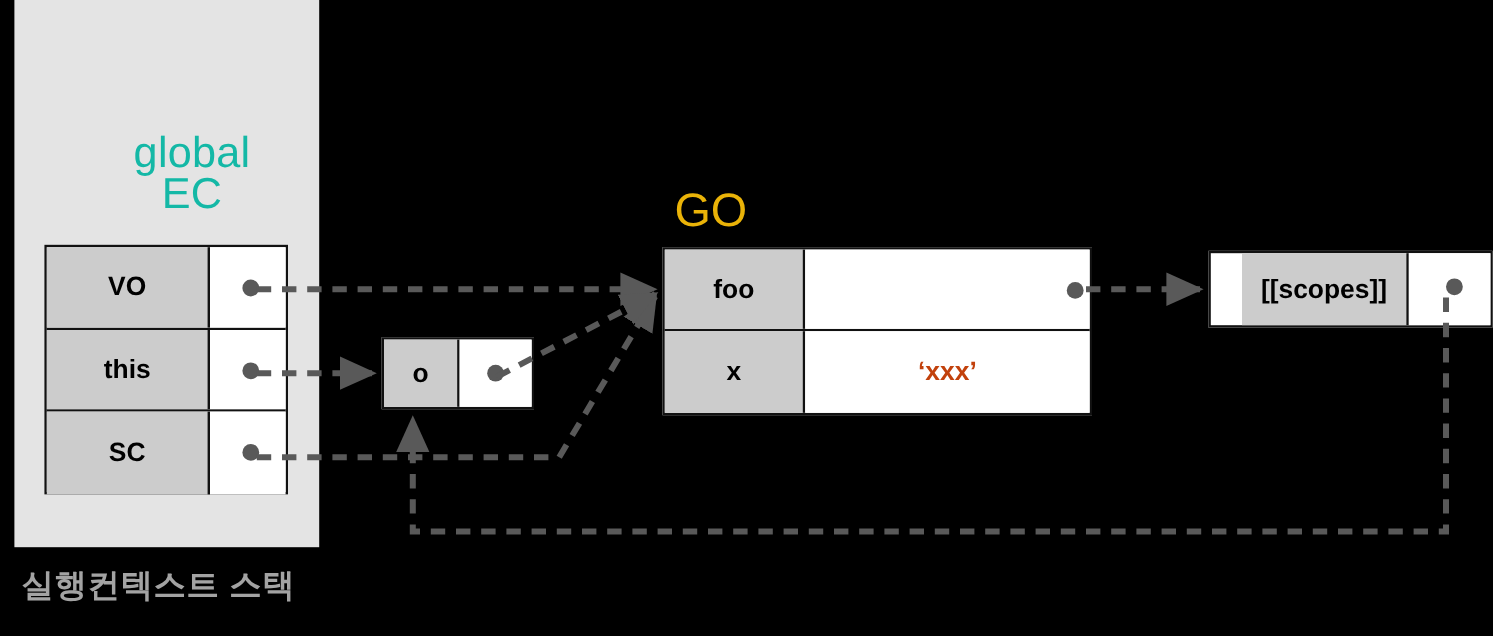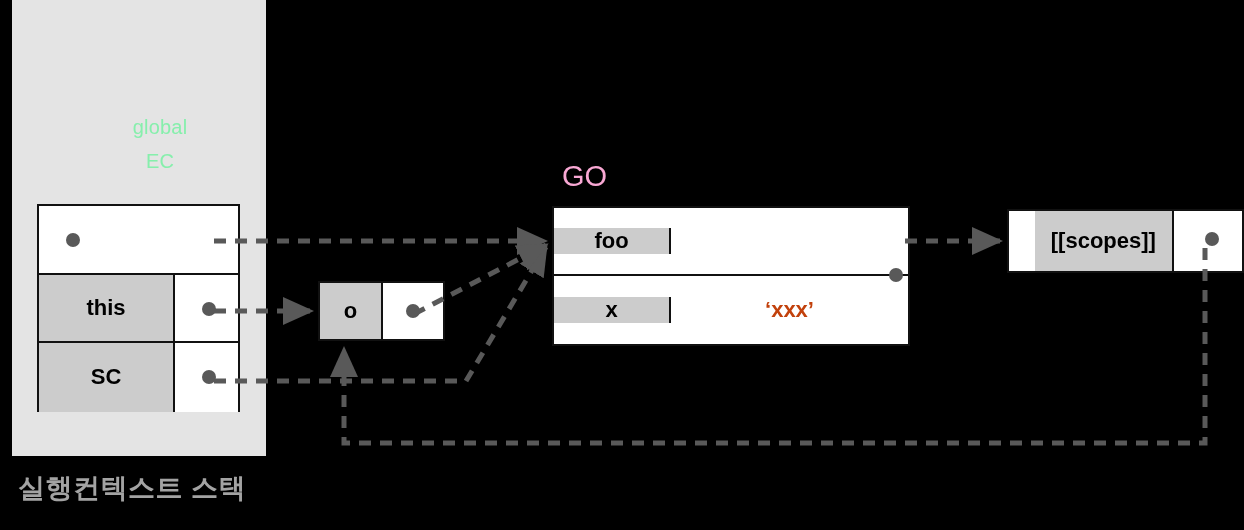--- a/index.html
+++ b/index.html
@@ -24,22 +24,22 @@
     width: 254px;
     height: 456px;
     background: #e4e4e4;
   }
   .ec-title {
     position: absolute;
     left: 12px;
     top: 110px;
     width: 296px;
     text-align: center;
-    color: #86efac;
-    font-size: 20px;
+    color: #14b8a6;
+    font-size: 36px;
     line-height: 34px;
     font-weight: 400;
     letter-spacing: 0.2px;
     white-space: pre-line;
   }
 
   
   .tbl {
     position: absolute;
     border: 2px solid #111;
@@ -76,42 +76,42 @@
   }
 
   
   #ec-table { left: 37px; top: 204px; width: 203px; height: 208px; }
   #ec-table .trow { height: 68.6px; }
   #ec-table .tkey { width: 136px; }
   #ec-table .tval { width: 63px; }
 
   
   #go-table { left: 552px; top: 206px; width: 358px; height: 140px; }
-  #go-table .trow { height: 68px; align-items: center; }
+  #go-table .trow { height: 68px; }
   #go-table .tkey { width: 117px; }
   #go-table .tval { width: 237px; }
 
   
   #o-box { left: 318px; top: 281px; width: 127px; height: 60px; }
   #o-box .trow { height: 56px; }
   #o-box .tkey { width: 63px; }
   #o-box .tval { width: 60px; }
 
   
   #scopes-box { left: 1007px; top: 209px; width: 237px; height: 64px; }
   #scopes-box .trow { height: 60px; margin-left: 26px; }
   #scopes-box .tkey { width: 156px; }
   #scopes-box .tval { width: 77px; }
 
   .go-title {
     position: absolute;
     left: 562px;
     top: 160px;
-    color: #f9a8d4;
-    font-size: 29px;
+    color: #eab308;
+    font-size: 39px;
     line-height: 32px;
     font-weight: 400;
   }
 
   .stack-caption {
     position: absolute;
     left: 18px;
     top: 470px;
     color: #a3a3a3;
     font-size: 27px;
@@ -148,20 +148,21 @@
 
   <div class="ec-panel"></div>
 
   <div class="ec-title">global
 EC</div>
 
   <div class="go-title">GO</div>
 
   <div class="tbl" id="ec-table">
     <div class="trow">
+      <div class="tkey">VO</div>
       <div class="tval with-dot">
         <span class="dot" style="left:27px; top:27px;"></span>
       </div>
     </div>
     <div class="trow">
       <div class="tkey">this</div>
       <div class="tval with-dot">
         <span class="dot" style="left:27px; top:27px;"></span>
       </div>
     </div>

